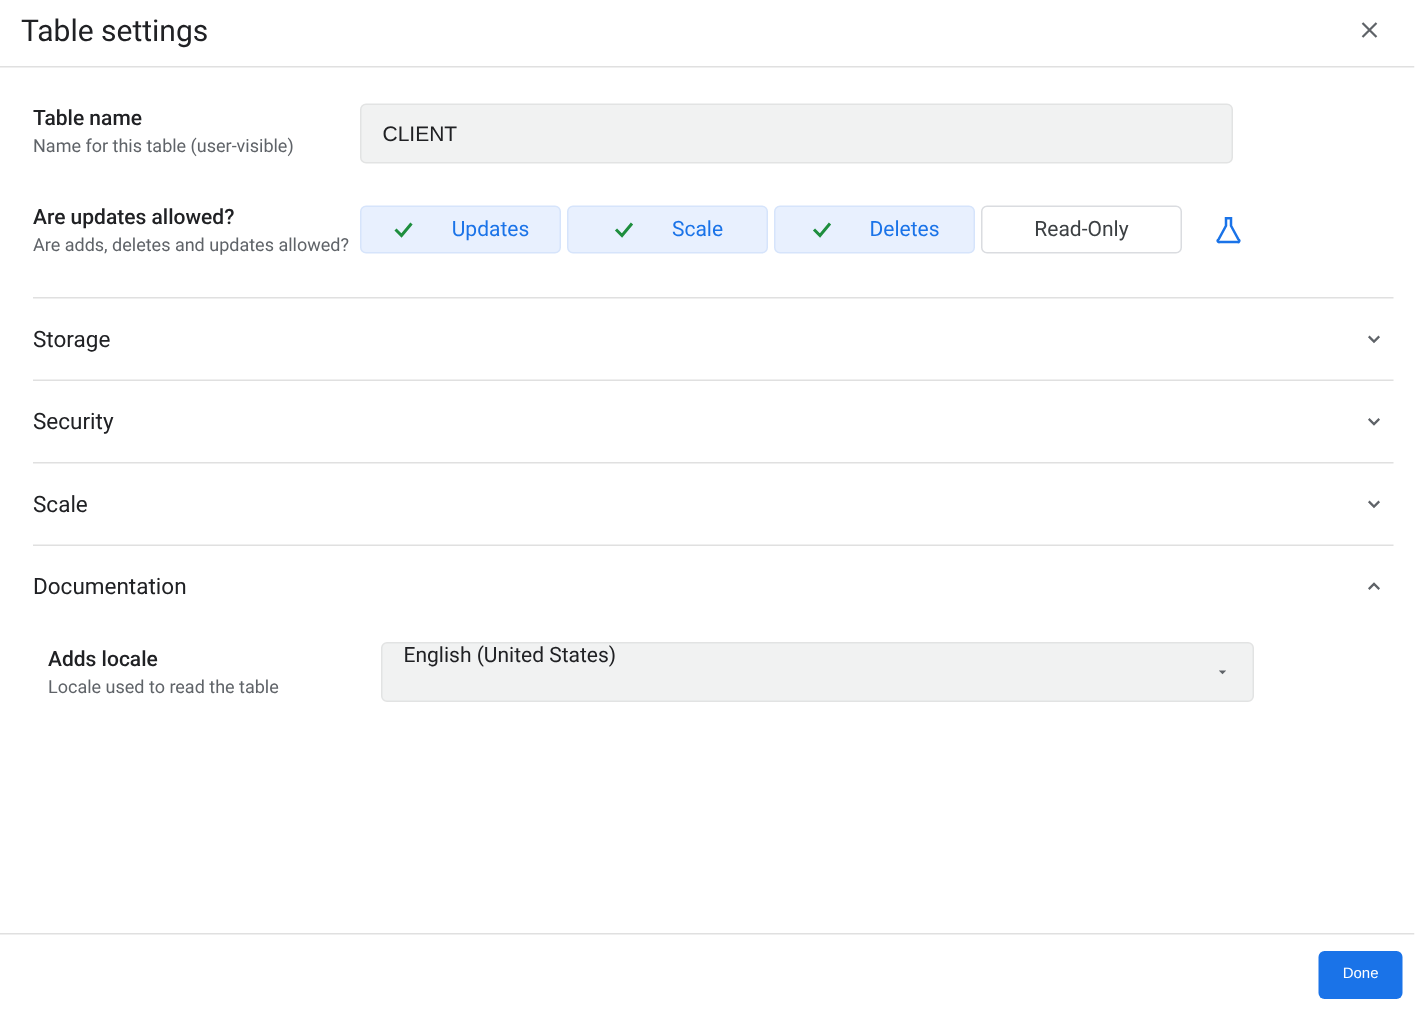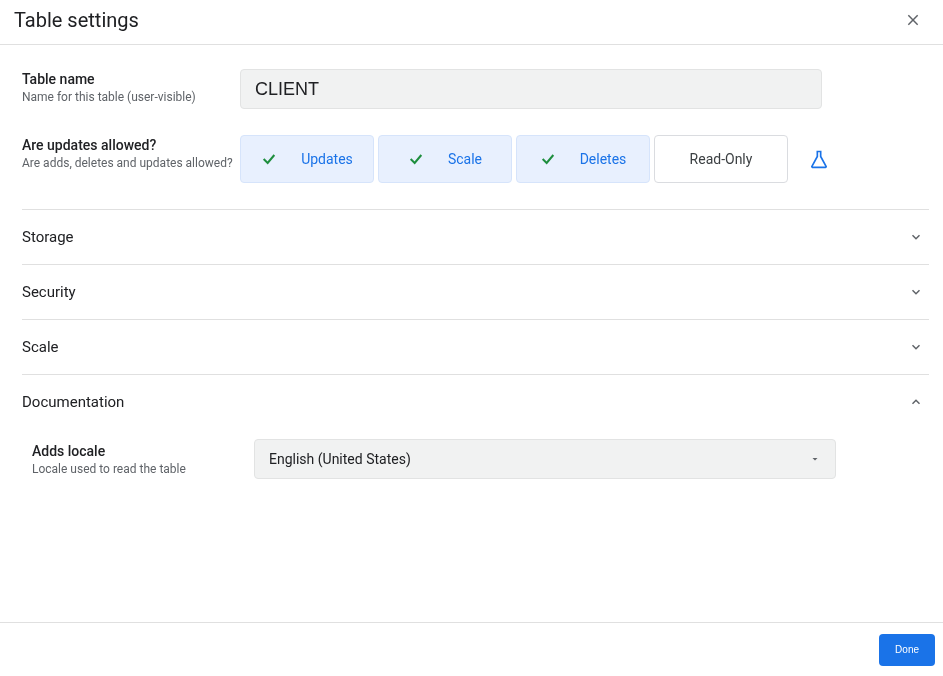--- a/index.html
+++ b/index.html
@@ -60,31 +60,31 @@
     line-height: 1.4;
   }
   .text-input {
     flex: 1;
     max-width: 582px;
     height: 40px;
     background: #f1f2f2;
     border: 1px solid #e2e3e3;
     border-radius: 4px;
     padding: 0 14px;
-    font-size: 18px;
+    font-size: 14px;
     color: #202124;
     outline: none;
   }
   .toggle-group {
     display: flex;
     gap: 4px;
     align-items: center;
   }
   .toggle-btn {
-    height: 48px;
+    height: 32px;
     border-radius: 4px;
     display: flex;
     align-items: center;
     justify-content: center;
     gap: 24px;
     font-size: 14px;
     cursor: pointer;
     padding: 0 18px;
   }
   .toggle-btn.active {
@@ -146,21 +146,20 @@
   }
   .select-box {
     flex: 1;
     max-width: 582px;
     height: 40px;
     background: #f1f2f2;
     border: 1px solid #e2e3e3;
     border-radius: 4px;
     padding: 0 14px;
     display: flex;
-    align-items: center;
     justify-content: space-between;
     cursor: pointer;
     color: #202124;
     font-size: 14px;
   }
   .select-caret {
     color: #5f6368;
     display: flex;
     align-items: center;
   }

